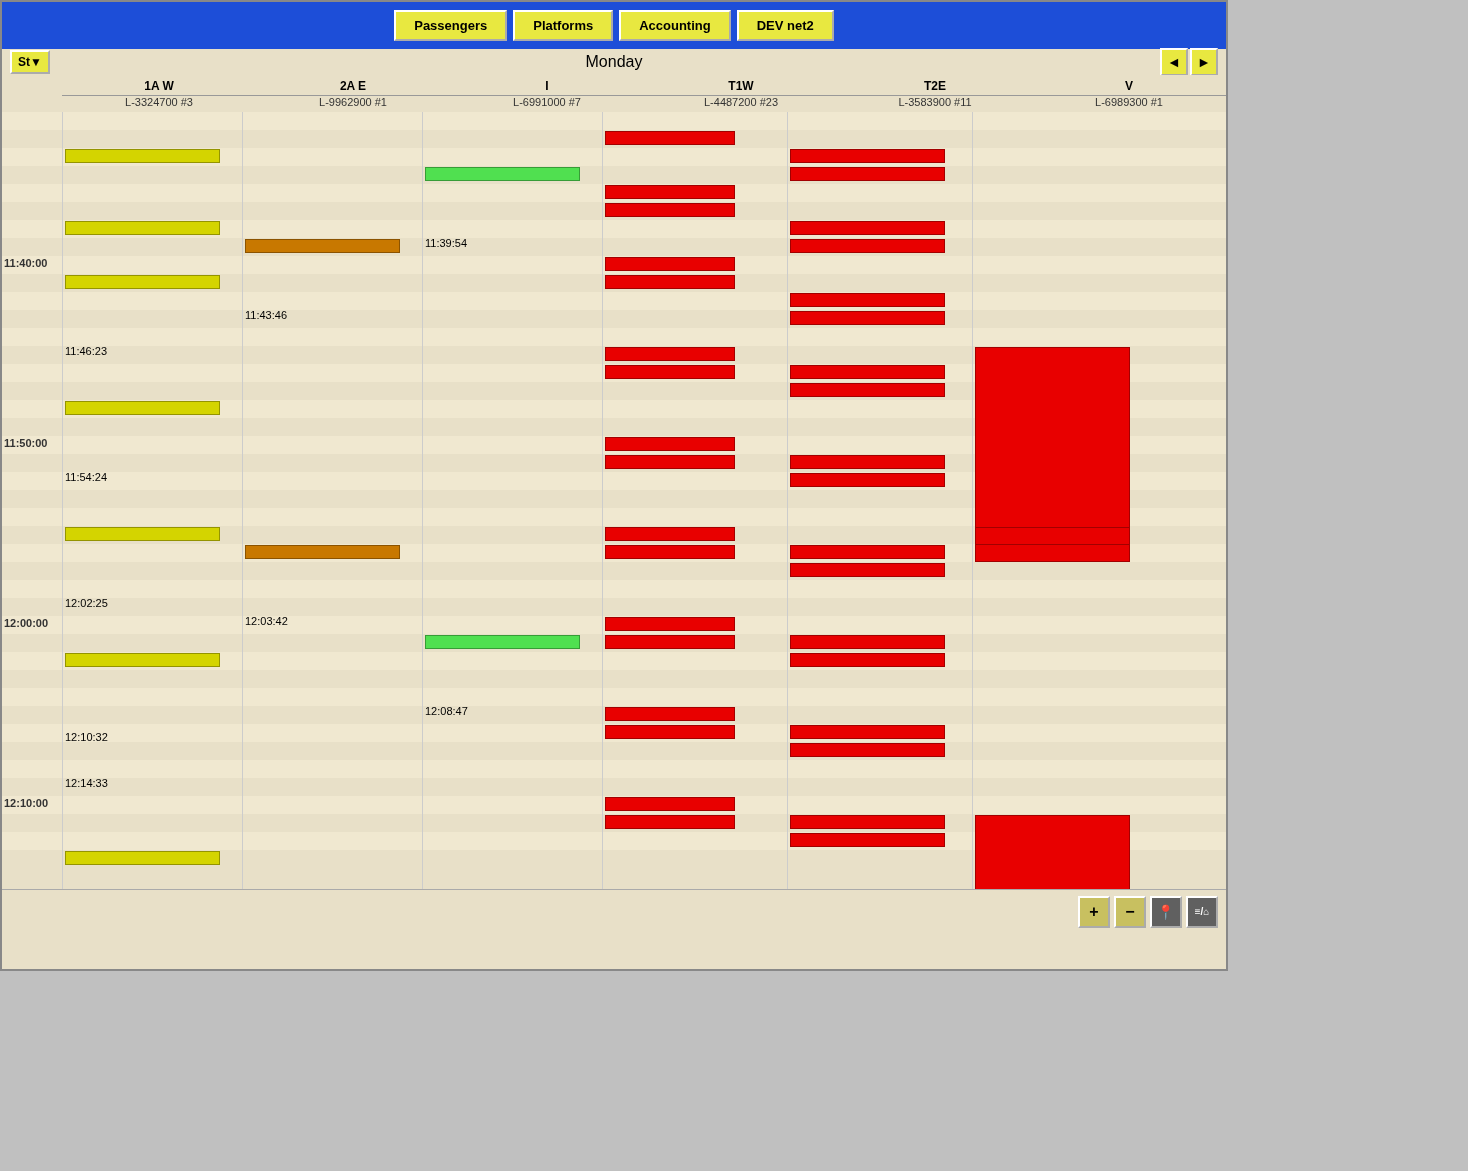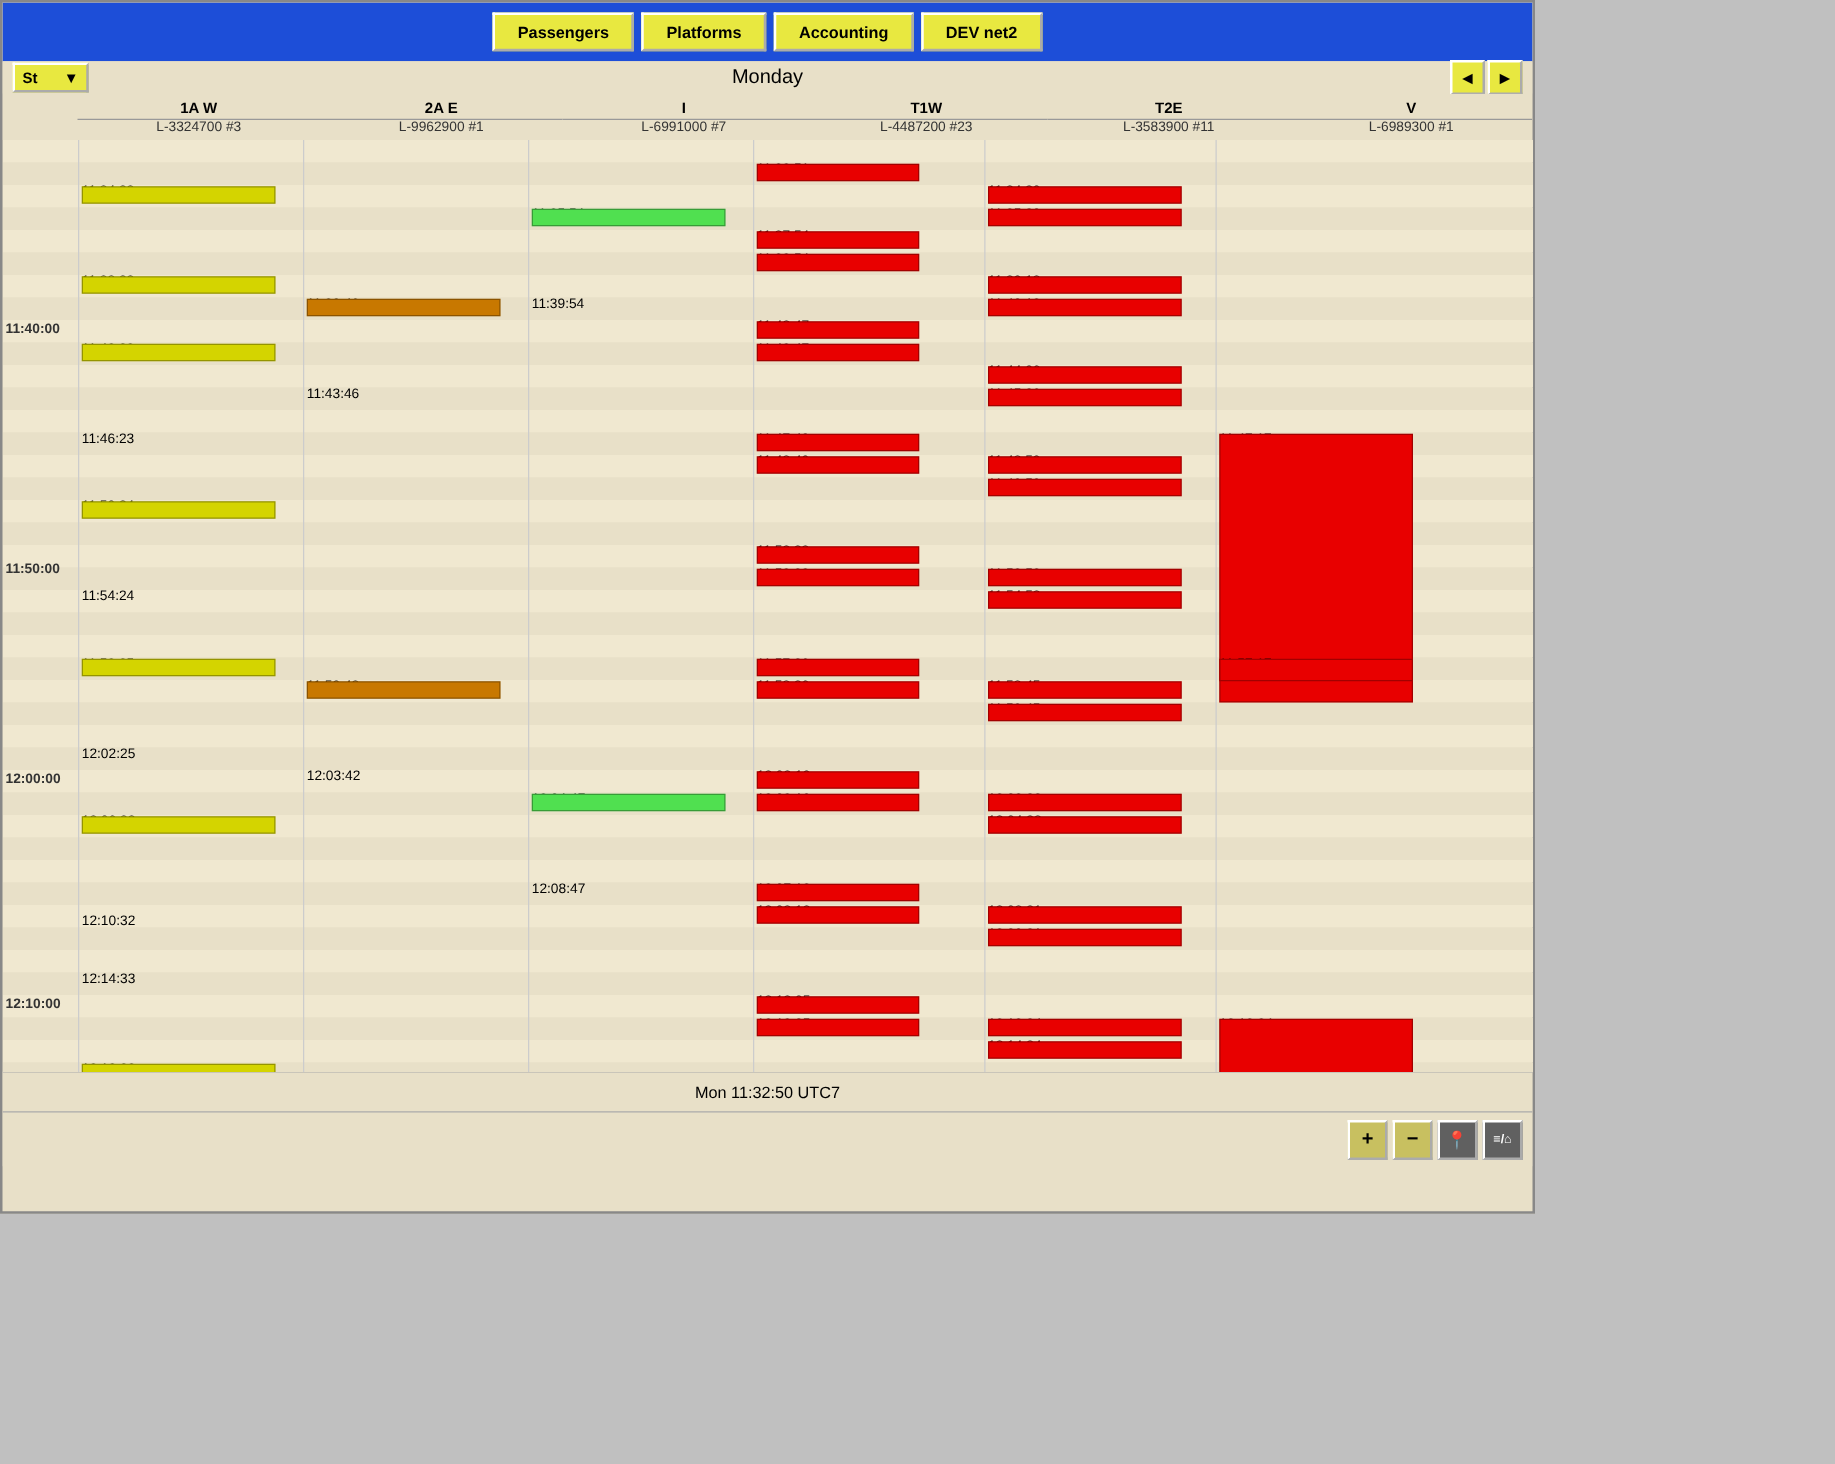--- a/index.html
+++ b/index.html
@@ -81,21 +81,21 @@
     
     .st-btn {
       background: #e8e840;
       border: 2px outset #fff;
       padding: 3px 6px;
       cursor: pointer;
       font-size: 12px;
       font-weight: bold;
       display: flex;
       align-items: center;
-      gap: 21px;
+      gap: 0;
     }
     
     .nav-buttons {
       position: absolute;
       right: 8px;
       display: flex;
       gap: 2px;
     }
     
     .nav-btn {
@@ -328,21 +328,21 @@
               <div style="position: absolute; left: 0px; right: 0px; top: 648px; height: 18px; background: rgb(240, 232, 208);"></div>
               <div style="position: absolute; left: 0px; right: 0px; top: 666px; height: 18px; background: rgb(232, 224, 200);"></div>
               <div style="position: absolute; left: 0px; right: 0px; top: 684px; height: 18px; background: rgb(240, 232, 208);"></div>
               <div style="position: absolute; left: 0px; right: 0px; top: 702px; height: 18px; background: rgb(232, 224, 200);"></div>
               <div style="position: absolute; left: 0px; right: 0px; top: 720px; height: 18px; background: rgb(240, 232, 208);"></div>
               <div style="position: absolute; left: 0px; right: 0px; top: 738px; height: 18px; background: rgb(232, 224, 200);"></div>
             </div>
 
           <div id="time-col" style="position:absolute;left:0;top:0;width:60px;height:100%;">
               <div class="time-label" style="top: 145px;">11:40:00</div>
-              <div class="time-label" style="top: 337px;">11:50:00</div>
+              <div class="time-label" style="top: 325px;">11:50:00</div>
               <div class="time-label" style="top: 505px;">12:00:00</div>
               <div class="time-label" style="top: 685px;">12:10:00</div>
             </div>
 
           <div id="col1" class="sched-col" style="position:absolute;left:60px;top:0;width:180px;height:100%;">
               <div class="time-entry" style="top: 35px;">11:34:22</div>
               <div class="bar bar-yellow" style="top: 37px; left: 2px; width: 155px; height: 14px;"></div>
               <div class="time-entry" style="top: 107px;">11:38:22</div>
               <div class="bar bar-yellow" style="top: 109px; left: 2px; width: 155px; height: 14px;"></div>
               <div class="time-entry" style="top: 161px;">11:42:23</div>
@@ -456,23 +456,20 @@
               <div class="bar bar-red" style="top: 235px; left: 2px; width: 155px; height: 215px;"></div>
               <div class="time-entry" style="top: 413px;">11:57:17</div>
               <div class="bar bar-red" style="top: 415px; left: 2px; width: 155px; height: 18px;"></div>
               <div class="time-entry" style="top: 701px;">12:13:34</div>
               <div class="bar bar-red" style="top: 703px; left: 2px; width: 155px; height: 215px;"></div>
             </div>
         </div>
       </div>
     </div>
 
-    <div class="status-bar">
-      <span>Mon 11:32:50 UTC7</span>
-    </div>
 
     <div class="bottom-bar">
       <button class="bottom-btn">+</button>
       <button class="bottom-btn">−</button>
       <button class="bottom-btn bottom-btn-dark" style="font-size:14px;">📍</button>
       <button class="bottom-btn bottom-btn-dark" style="font-size:10px;">≡/⌂</button>
     </div>
   </div>
 </div>
 

